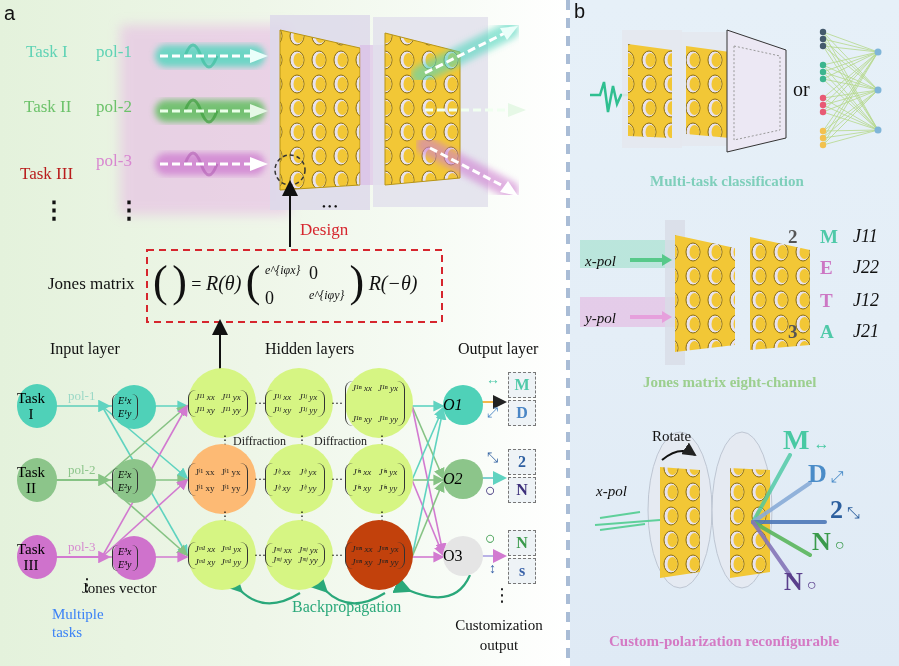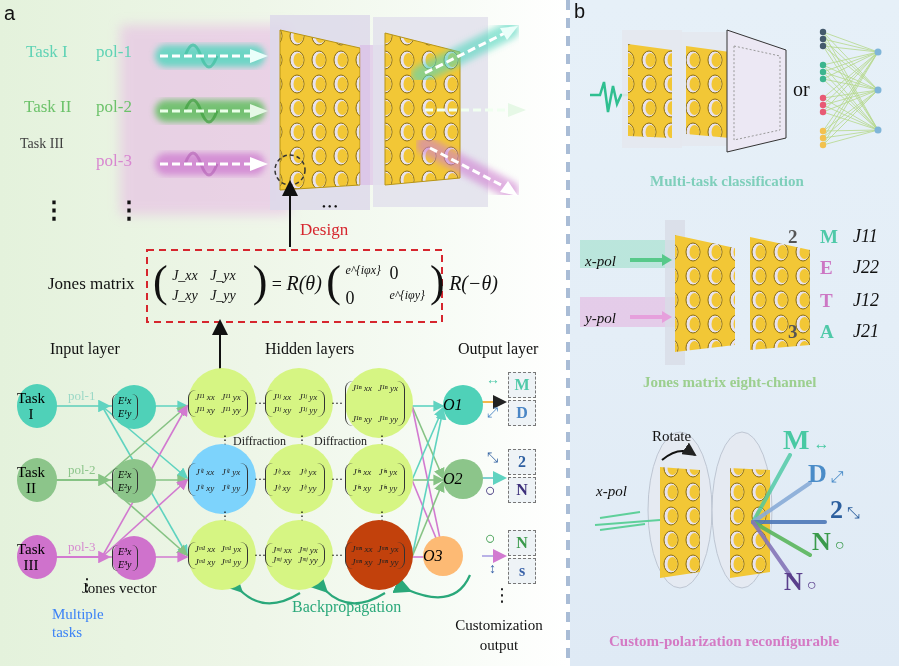--- a/index.html
+++ b/index.html
@@ -255,36 +255,30 @@
   </g>
 </svg>
 
 <div class="plabel" style="left:4px;top:2px;">a</div>
 <div class="plabel" style="left:574px;top:0px;">b</div>
 
 <div class="t" style="left:26px;top:42px;font-size:17px;color:#5fd3b5;">Task I</div>
 <div class="t" style="left:96px;top:42px;font-size:17px;color:#5fd3b5;">pol-1</div>
 <div class="t" style="left:24px;top:97px;font-size:17px;color:#6cc26a;">Task II</div>
 <div class="t" style="left:96px;top:97px;font-size:17px;color:#6cc26a;">pol-2</div>
-<div class="t" style="left:20px;top:136px;font-size:14px;color:#404040;">Task III</div>
+<div class="t" style="left:20px;top:164px;font-size:17px;color:#b91c1c;">Task III</div>
 <div class="t" style="left:96px;top:151px;font-size:17px;color:#d887d0;">pol-3</div>
 <div class="t" style="left:42px;top:198px;font-size:24px;line-height:24px;color:#111;font-weight:bold;">⋮</div>
 <div class="t" style="left:117px;top:198px;font-size:24px;line-height:24px;color:#111;font-weight:bold;">⋮</div>
 <div class="t" style="left:322px;top:200px;font-size:11px;color:#111;letter-spacing:2px;">•••</div>
 <div class="t" style="left:300px;top:220px;font-size:17px;color:#d6262e;">Design</div>
 
 <div class="t" style="left:48px;top:274px;font-size:17px;color:#111;">Jones matrix</div>
 <div class="t" style="left:153px;top:256px;font-size:18px;color:#111;font-style:italic;">
   <span style="font-size:44px;font-style:normal;vertical-align:-6px;font-weight:100;">(</span>
-  <span style="display:inline-grid;grid-template-columns:38px 38px;row-gap:4px;vertical-align:middle;">
-    <span style="font-size:14px;">J_xx</span>
-    <span style="font-size:14px;">J_yx</span>
-    <span style="font-size:14px;">J_xy</span>
-    <span style="font-size:14px;">J_yy</span>
-  </span>
   <span style="font-size:44px;font-style:normal;vertical-align:-6px;">)</span>
   <span style="font-style:normal;">=</span>
   <span style="font-size:20px;">R(θ)</span>
   <span style="font-size:44px;font-style:normal;vertical-align:-6px;">(</span>
   <span style="display:inline-grid;grid-template-columns:44px 36px;row-gap:4px;vertical-align:middle;">
     <span style="font-size:12px;">e^{iφx}</span>
     <span style="font-style:normal;">0</span>
     <span style="font-style:normal;">0</span>
     <span style="font-size:12px;">e^{iφy}</span>
   </span>
@@ -345,21 +339,21 @@
     <div class="t" style="left: 296px; top: 434px; font-size: 12px; line-height: 12px;">⋮</div>
     <div class="node" style="left: 345px; top: 368px; width: 68px; height: 70px; background: rgb(214, 245, 131); font-size: 9px; font-style: italic; color: rgb(34, 34, 34);">
       <div style="display: grid; grid-template-columns: 26px 26px; row-gap: 21px; border-left: 1.5px solid rgb(51, 51, 51); border-right: 1.5px solid rgb(51, 51, 51); border-radius: 8px; padding: 2px 3px;">
         <span>J¹ⁿ xx</span>
         <span>J¹ⁿ yx</span>
         <span>J¹ⁿ xy</span>
         <span>J¹ⁿ yy</span>
       </div>
     </div>
     <div class="t" style="left: 376px; top: 434px; font-size: 12px; line-height: 12px;">⋮</div>
-    <div class="node" style="left: 188px; top: 444px; width: 68px; height: 70px; background: #7dd3fc; font-size: 9px; font-style: italic; color: rgb(34, 34, 34);">
+    <div class="node" style="left: 188px; top: 444px; width: 68px; height: 70px; background: #fdba74; font-size: 9px; color: rgb(34, 34, 34);">
       <div style="display: grid; grid-template-columns: 26px 26px; row-gap: 3px; border-left: 1.5px solid rgb(51, 51, 51); border-right: 1.5px solid rgb(51, 51, 51); border-radius: 8px; padding: 2px 3px;">
         <span>Jⁱ¹ xx</span>
         <span>Jⁱ¹ yx</span>
         <span>Jⁱ¹ xy</span>
         <span>Jⁱ¹ yy</span>
       </div>
     </div>
     <div class="t" style="left: 254px; top: 472px; font-size: 12px;">···</div>
     <div class="t" style="left: 219px; top: 510px; font-size: 12px; line-height: 12px;">⋮</div>
     <div class="node" style="left: 265px; top: 444px; width: 68px; height: 70px; background: rgb(214, 245, 131); font-size: 9px; font-style: italic; color: rgb(34, 34, 34);">
@@ -408,21 +402,21 @@
       </div>
     </div>
   </div>
 
 <div class="t" style="left:233px;top:434px;font-size:12px;color:#222;">Diffraction</div>
 <div class="t" style="left:314px;top:434px;font-size:12px;color:#222;">Diffraction</div>
 <div class="t" style="left:292px;top:598px;font-size:16px;color:#2aa87a;">Backpropagation</div>
 
 <div class="node" style="left:443px;top:385px;width:40px;height:40px;background:#4fd1b8;font-size:16px;font-style:italic;">O1</div>
 <div class="node" style="left:443px;top:459px;width:40px;height:40px;background:#8cc58a;font-size:16px;font-style:italic;">O2</div>
-<div class="node" style="left:423px;top:536px;width:40px;height:40px;background:#fdba74;font-size:16px;font-style:italic;">O3</div>
+<div class="node" style="left:443px;top:536px;width:40px;height:40px;background:#e5e5e5;font-size:16px;">O3</div>
 
 <div class="box" style="left:508px;top:372px;width:26px;height:24px;">
     <span style="color:#4fc9a8;">M</span>
   </div>
 <div class="box" style="left:508px;top:400px;width:26px;height:24px;">
     <span style="color:#4a86c5;">D</span>
   </div>
 <div class="box" style="left:508px;top:449px;width:26px;height:24px;">
     <span style="color:#2e5fa0;">2</span>
   </div>

